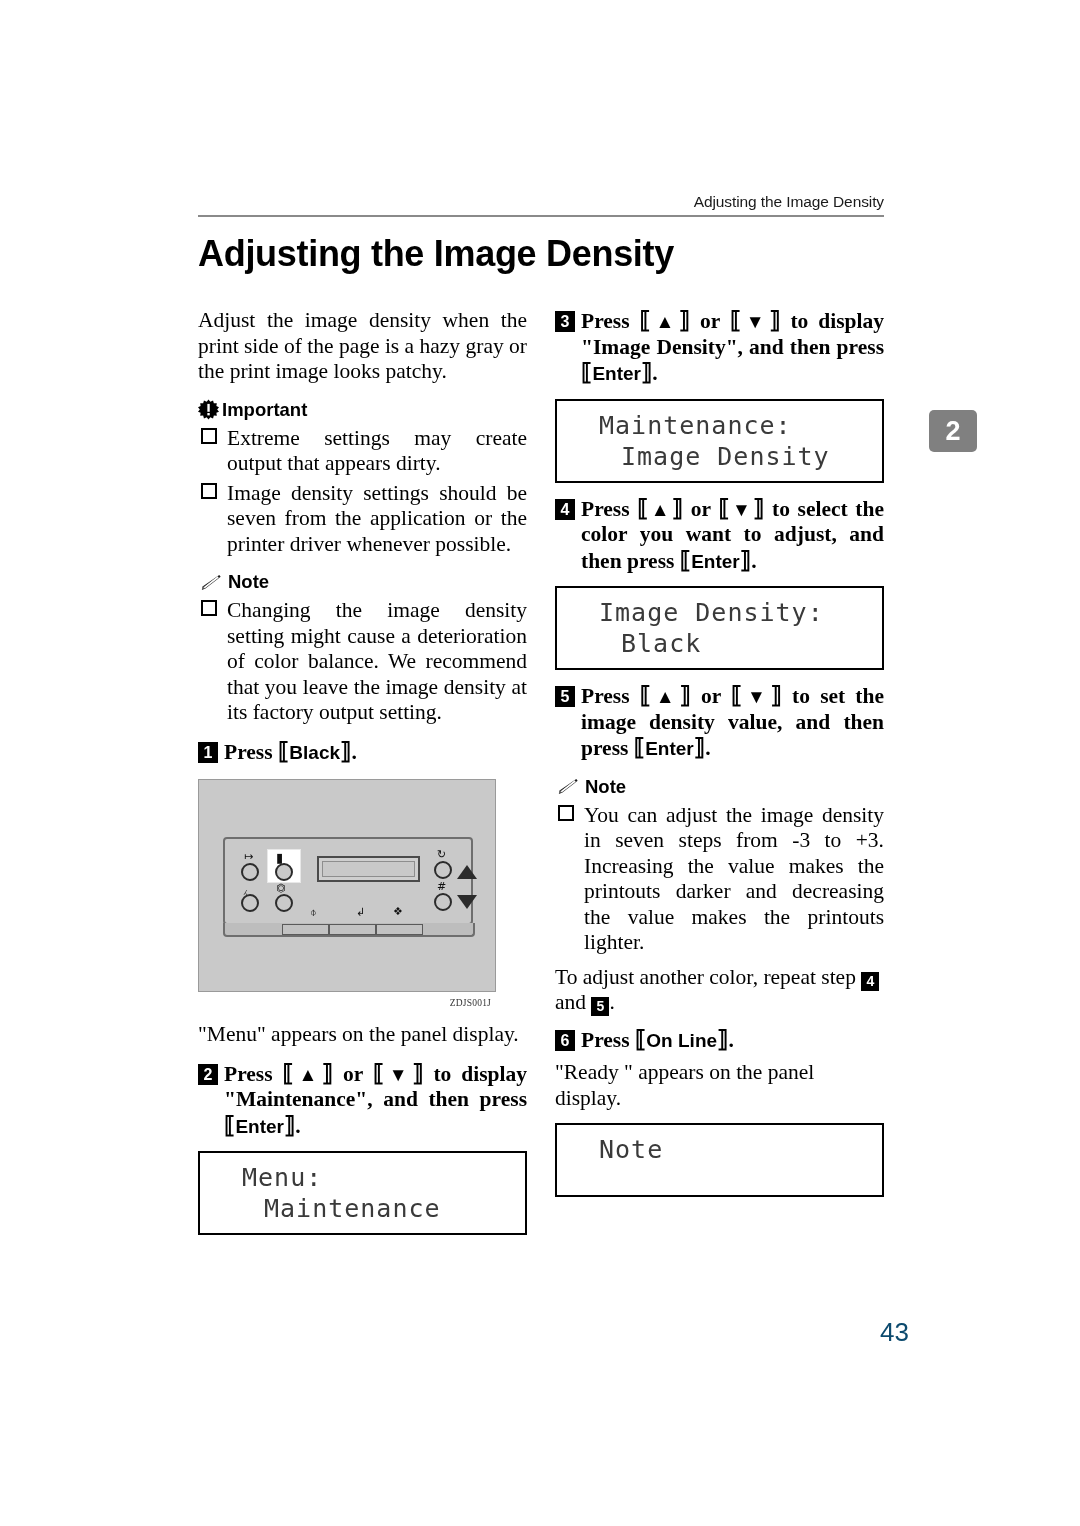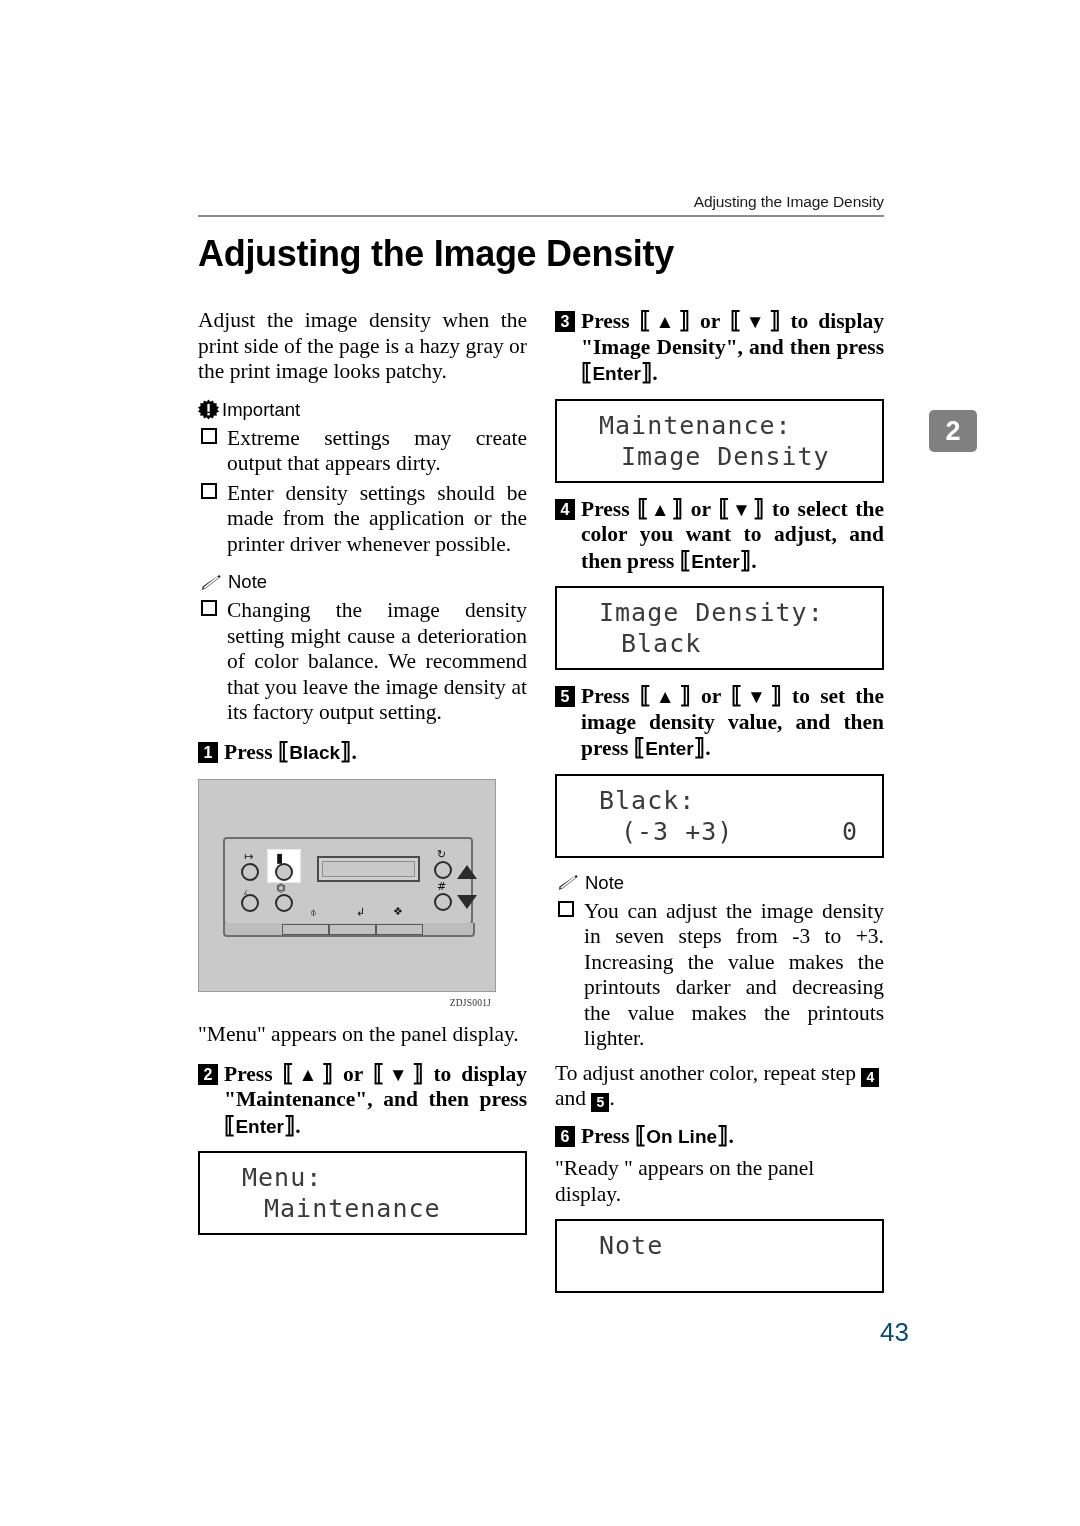--- a/index.html
+++ b/index.html
@@ -84,21 +84,21 @@
     color: #000;
   }
   .body-text.nojust { text-align: left; }
 
   
   .section-head {
     display: flex;
     align-items: center;
     gap: 3px;
     font-family: "Liberation Sans", sans-serif;
-    font-weight: normal;
+    font-weight: bold;
     font-size: 18.5px;
     margin-top: 14px;
     margin-bottom: 5px;
   }
   .icon-important {
     width: 21px; height: 21px;
     flex: 0 0 21px;
     position: relative;
   }
   .icon-note {
@@ -352,21 +352,21 @@
     </span>
     <span>Important</span>
   </div>
 
   <div class="bullet-item">
     <div class="bullet-mark"><span></span></div>
     <div class="bullet-body">Extreme settings may create output that appears dirty.</div>
   </div>
   <div class="bullet-item">
     <div class="bullet-mark"><span></span></div>
-    <div class="bullet-body">Enter density settings should be made from the application or the printer driver whenever possible.</div>
+    <div class="bullet-body">Image density settings should be seven from the application or the printer driver whenever possible.</div>
   </div>
 
   <div class="section-head">
     <span class="icon-note">
       <svg viewBox="0 0 26 20" width="23" height="19" aria-hidden="true">
         <path fill="#1a1a1a" d="M24.0 1.4 L25.6 3.6 L8.4 16.8 L4.4 18.6 L5.2 14.4 Z"></path>
         <path fill="#ffffff" d="M22.2 3.0 L23.4 4.6 L8.6 15.9 L6.6 16.8 L7.0 14.7 Z"></path>
         <path fill="#6f6f6f" d="M5.2 14.4 L7.0 14.7 L6.6 16.8 L4.4 18.6 Z"></path>
       </svg>
     </span>
@@ -470,25 +470,20 @@
     <div class="l2">Black</div>
   </div>
 
   <div class="step">
     <div class="step-num">
       <span class="badge">5</span>
     </div>
     <div class="step-text"><span>Press </span><span class="brk">⟦</span><span class="key">▲</span><span class="brk">⟧</span><span> or </span><span class="brk">⟦</span><span class="key">▼</span><span class="brk">⟧</span><span> to set the image density value, and then press </span><span class="brk">⟦</span><span class="key">Enter</span><span class="brk">⟧</span><span>.</span></div>
   </div>
 
-  <div class="lcd">
-    <div class="l1">Black:</div>
-    <div class="l2">(-3 +3)</div>
-    <div class="rightval">0</div>
-  </div>
 
   <div class="section-head">
     <span class="icon-note">
       <svg viewBox="0 0 26 20" width="23" height="19" aria-hidden="true">
         <path fill="#1a1a1a" d="M24.0 1.4 L25.6 3.6 L8.4 16.8 L4.4 18.6 L5.2 14.4 Z"></path>
         <path fill="#ffffff" d="M22.2 3.0 L23.4 4.6 L8.6 15.9 L6.6 16.8 L7.0 14.7 Z"></path>
         <path fill="#6f6f6f" d="M5.2 14.4 L7.0 14.7 L6.6 16.8 L4.4 18.6 Z"></path>
       </svg>
     </span>
     <span>Note</span>

